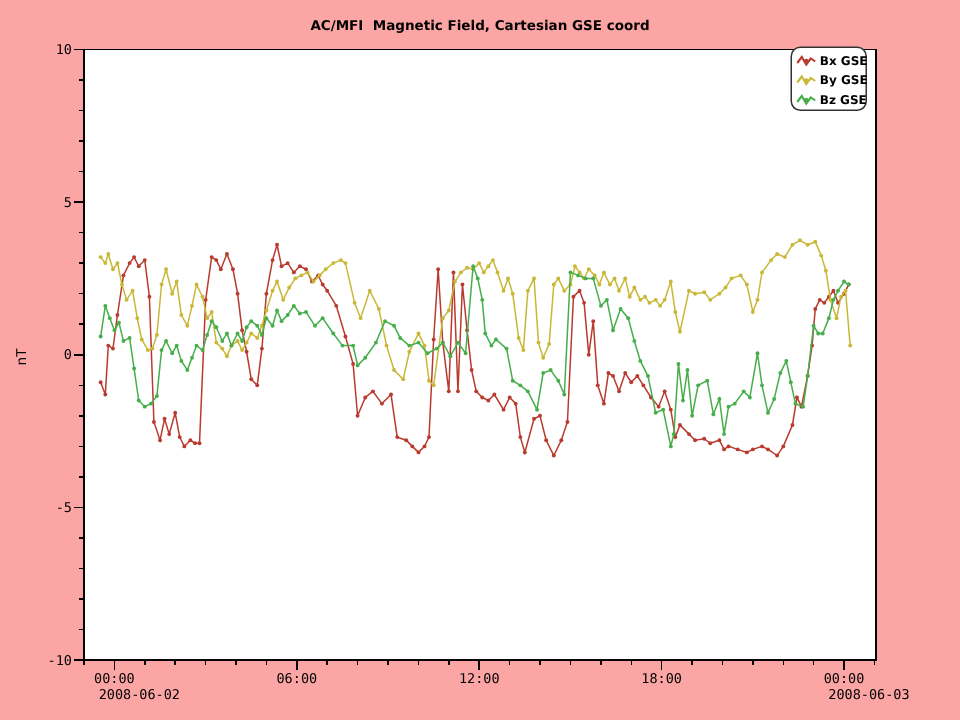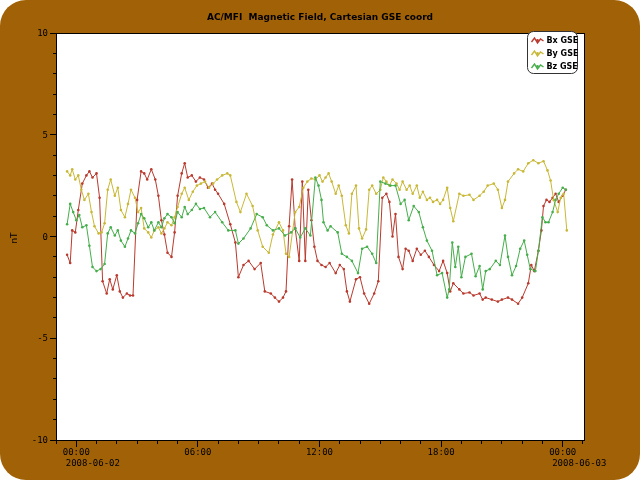--- a/index.html
+++ b/index.html
@@ -1,16 +1,16 @@
 <!DOCTYPE html>
 <html><head>
 <meta charset="utf-8">
 <style>
   html,body{margin:0;padding:0;background:#fff;}
-  #screen{position:relative;width:640px;height:480px;background:#a16207;overflow:hidden;border-radius:26px;}
+  #screen{position:relative;width:640px;height:480px;background:#fca5a5;overflow:hidden;}
   svg text{font-family:"DejaVu Sans Mono","Liberation Mono",monospace;fill:#000;}
   .title{font-family:"DejaVu Sans","Liberation Sans",sans-serif;font-size:9px;font-weight:bold;white-space:pre;text-anchor:middle;}
   .ylab{font-family:"DejaVu Sans","Liberation Sans",sans-serif;font-size:9px;text-anchor:middle;}
   .tick-label{font-size:9px;text-anchor:middle;}
   .ytick-label{font-size:9px;text-anchor:end;}
   .date-label{font-size:9px;text-anchor:start;}
   .legend-label{font-family:"DejaVu Sans","Liberation Sans",sans-serif;font-size:8px;font-weight:bold;text-anchor:start;}
 </style>
 </head>
 <body>

